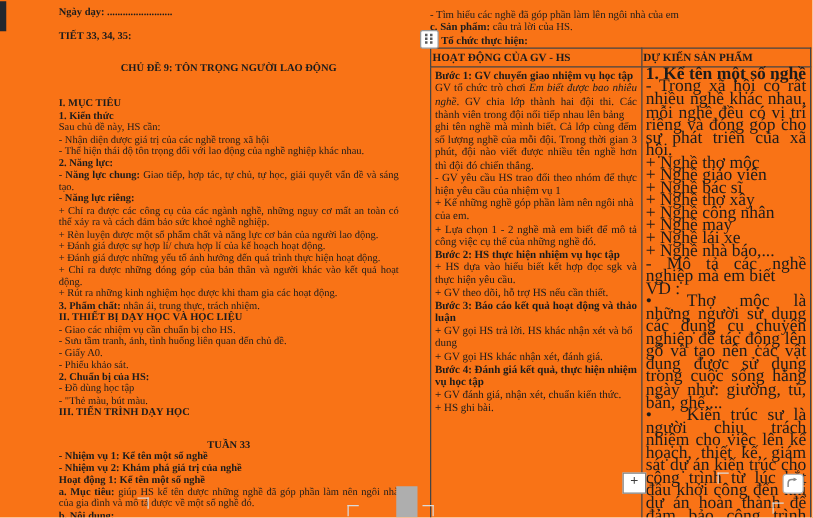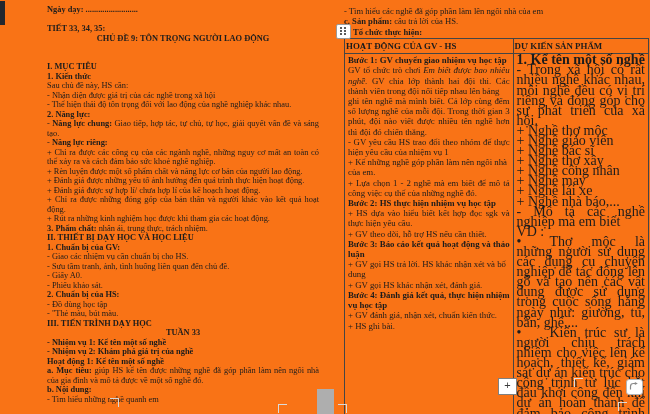--- a/index.html
+++ b/index.html
@@ -5,21 +5,21 @@
   html,body{margin:0;padding:0;background:#fff;}
   .stage{
     position:relative;width:650px;height:414px;overflow:hidden;
     background:#f97316;color:#1c1c1c;
     font-family:"Liberation Serif","DejaVu Serif",serif;
   }
   .page{position:absolute;}
   .page1{left:47px;top:5px;width:272px;font-size:8.4px;line-height:9.5px;}
   .page2{left:344px;top:6px;width:305px;font-size:8.6px;line-height:10.4px;}
   .ln{white-space:normal;}
-  .c{text-align:center;}
+  .c{text-align:center;margin-top:16px;}
   .j{text-align:justify;}
   .b{font-weight:700;}
   .i{font-style:italic;}
   .bi{font-weight:700;}
   .gap{display:inline-block;width:20px;}
   table.lesson{border-collapse:collapse;width:305px;margin-top:1px;table-layout:fixed;}
   table.lesson th,table.lesson td{border:1px solid #454545;vertical-align:top;}
   table.lesson th{font-size:8.9px;font-weight:700;text-align:left;padding:2px 1px;line-height:10px;}
   .col-gv{width:168px;}
   .col-sp{width:135px;}
@@ -70,27 +70,26 @@
       <div class="ln"><span class="b">I. MỤC TIÊU</span></div>
       <div class="ln"><span class="b">1. Kiến thức</span></div>
       <div class="ln"><span>Sau chủ đề này, HS cần:</span></div>
       <div class="ln"><span>- Nhận diện được giá trị của các nghề trong xã hội</span></div>
       <div class="ln"><span>- Thể hiện thái độ tôn trọng đối với lao động của nghề nghiệp khác nhau.</span></div>
       <div class="ln"><span class="b">2. Năng lực:</span></div>
       <div class="ln j"><span>- </span><span class="bi">Năng lực chung: </span><span>Giao tiếp, hợp tác, tự chủ, tự học, giải quyết vấn đề và sáng tạo.</span></div>
       <div class="ln"><span>- </span><span class="bi">Năng lực riêng:</span></div>
       <div class="ln j"><span>+ Chỉ ra được các công cụ của các ngành nghề, những nguy cơ mất an toàn có thể xảy ra và cách đảm bảo sức khoẻ nghề nghiệp.</span></div>
       <div class="ln"><span>+ Rèn luyện được một số phẩm chất và năng lực cơ bản của người lao động.</span></div>
+      <div class="ln"><span>+ Đánh giá được sự hợp lí/ chưa hợp lí của kế hoạch hoạt động.</span></div>
       <div class="ln"><span>+ Đánh giá được những yếu tố ảnh hưởng đến quá trình thực hiện hoạt động.</span></div>
-      <div class="ln"><span>+ Đánh giá được sự hợp lí/ chưa hợp lí của kế hoạch hoạt động.</span></div>
       <div class="ln j"><span>+ Chỉ ra được những đóng góp của bản thân và người khác vào kết quả hoạt động.</span></div>
       <div class="ln"><span>+ Rút ra những kinh nghiệm học được khi tham gia các hoạt động.</span></div>
       <div class="ln"><span class="b">3. Phẩm chất: </span><span>nhân ái, trung thực, trách nhiệm.</span></div>
       <div class="ln"><span class="b">II. THIẾT BỊ DẠY HỌC VÀ HỌC LIỆU</span></div>
-      <div class="ln"><span class="b">1. Chuẩn bị của GV:</span></div>
       <div class="ln"><span>- Giao các nhiệm vụ cần chuẩn bị cho HS.</span></div>
       <div class="ln"><span>- Sưu tầm tranh, ảnh, tình huống liên quan đến chủ đề.</span></div>
       <div class="ln"><span>- Giấy A0.</span></div>
       <div class="ln"><span>- Phiếu khảo sát.</span></div>
       <div class="ln"><span class="b">2. Chuẩn bị của HS:</span></div>
       <div class="ln"><span>- Đồ dùng học tập</span></div>
       <div class="ln"><span>- "Thẻ màu, bút màu.</span></div>
       <div class="ln"><span class="b">III. TIẾN TRÌNH DẠY HỌC</span></div>
       <div class="ln c"><span class="b">TUẦN 33</span></div>
       <div class="ln"><span class="b">- Nhiệm vụ 1: Kể tên một số nghề</span></div>

